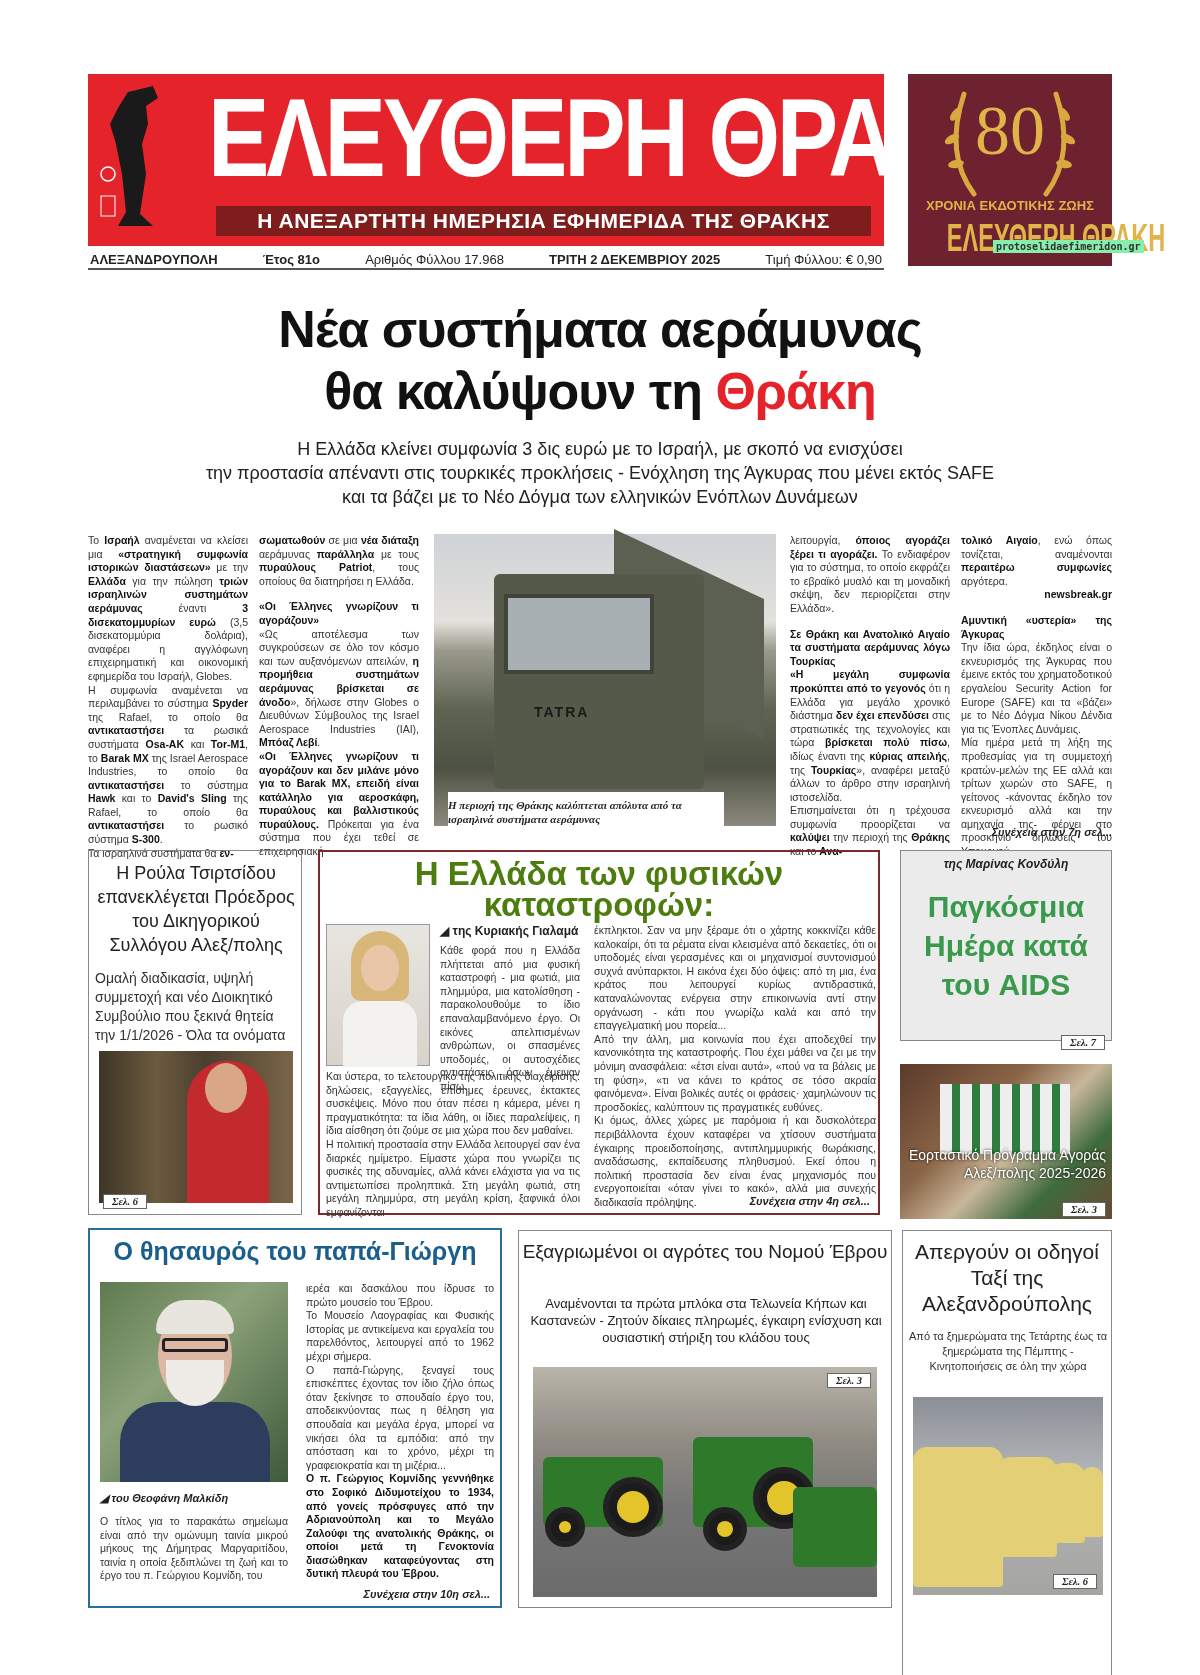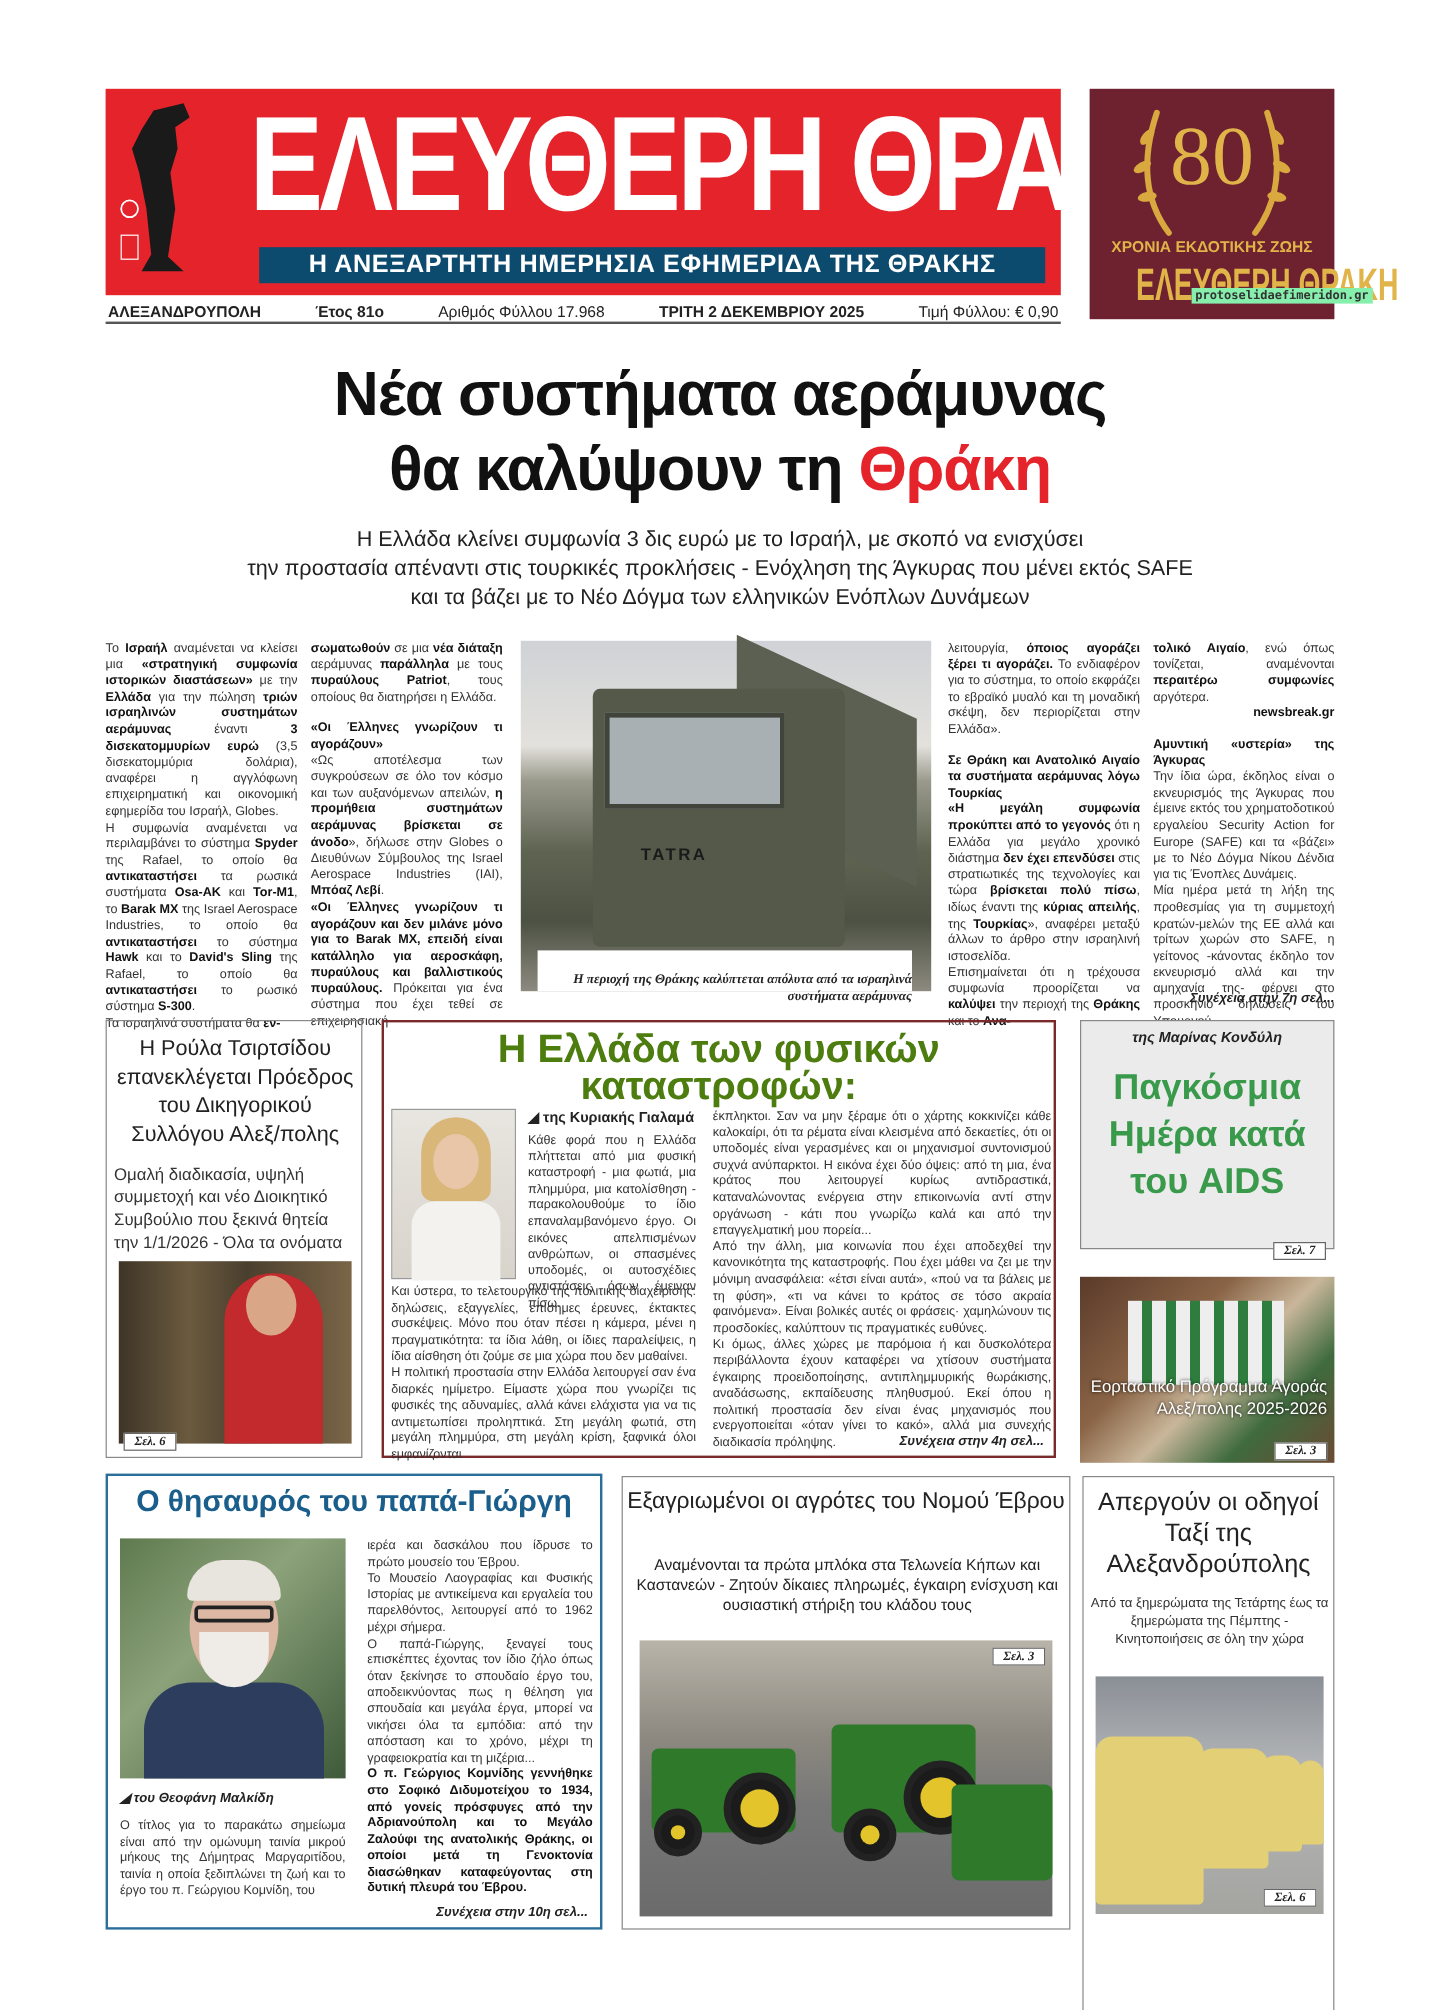--- a/index.html
+++ b/index.html
@@ -2,21 +2,21 @@
 <html><head>
 <meta charset="utf-8">
 <style>
 *{box-sizing:border-box;margin:0;padding:0}
 body{width:1200px;height:1675px;background:#fff;font-family:"Liberation Sans",sans-serif;color:#222;position:relative;overflow:hidden}
 .abs{position:absolute}
 
 #masthead{left:88px;top:74px;width:796px;height:172px;background:#e4232b}
 #statue{left:10px;top:10px;width:82px;height:150px}
 #title{left:120px;top:2px;width:670px;font-family:"Liberation Sans",sans-serif;font-weight:bold;font-size:118px;line-height:128px;color:#fff;letter-spacing:-4px;transform:scaleX(0.78) scaleY(0.95);transform-origin:left top;white-space:nowrap}
-#tagline{left:128px;top:132px;width:655px;height:30px;background:#0c4a6e;color:#fff;font-weight:bold;font-size:21px;line-height:30px;text-align:center;letter-spacing:0.5px}
+#tagline{left:128px;top:132px;width:655px;height:30px;background:#7f1d1d;color:#fff;font-weight:bold;font-size:21px;line-height:30px;text-align:center;letter-spacing:0.5px}
 #infobar{left:88px;top:250px;width:796px;height:20px;border-bottom:2px solid #555;font-size:13px;display:flex;justify-content:space-between;align-items:center;padding:0 2px}
 #infobar .b{font-weight:bold}
 #badge{left:908px;top:74px;width:204px;height:192px;background:#6e2230;text-align:center;color:#d9a93f}
 #badge .num{font-family:"Liberation Serif",serif;font-size:70px;line-height:70px;margin-top:22px;color:#e0b448}
 #badge .wreath{left:26px;top:10px;width:152px;height:118px}
 #badge .sub{position:absolute;top:124px;left:0;width:100%;font-size:13px;font-weight:bold;color:#e0b448}
 #badge .name{position:absolute;top:142px;left:0;width:100%;font-size:38px;font-weight:bold;color:#e0b448;transform:scaleX(0.62);transform-origin:center top;white-space:nowrap;line-height:44px}
 #watermark{left:993px;top:240px;background:#86efac;font-size:10px;font-weight:bold;font-family:"DejaVu Sans Mono",monospace;padding:1px 3px;color:#333}
 
 #headline{left:88px;top:298px;width:1024px;text-align:center;font-weight:bold;font-size:52px;line-height:62px;color:#111;letter-spacing:-1px}
@@ -28,21 +28,21 @@
 .col .gap{height:12px}
 #c1{left:88px;top:534px;width:160px}
 #c2{left:259px;top:534px;width:160px}
 #c3{left:790px;top:534px;width:160px}
 #c4{left:961px;top:534px;width:151px}
 #mainimg{left:434px;top:534px;width:342px;height:292px;background:linear-gradient(180deg,#cfd2d6 0%,#e3e1dc 30%,#9a9a8c 40%,#5f6452 60%,#4c5143 80%,#8d8a80 100%)}
 #truck{left:60px;top:40px;width:210px;height:215px;background:#54594a;border-radius:6px}
 #truckcab{left:70px;top:60px;width:150px;height:80px;background:#a8b0b4;border:4px solid #40443a}
 #launcher{left:180px;top:30px;width:150px;height:140px;background:#5b6052;transform:skewY(25deg)}
 #truckname{left:100px;top:170px;color:#1a1a1a;font-weight:bold;font-size:14px;letter-spacing:2px}
-#caption{left:14px;top:258px;width:312px;height:34px;background:#fff;font-family:"Liberation Serif",serif;font-style:italic;font-weight:bold;font-size:11px;line-height:14px;text-align:right;padding-top:17px;color:#222}
+#caption{left:14px;top:258px;width:276px;height:34px;background:#fff;font-family:"Liberation Serif",serif;font-style:italic;font-weight:bold;font-size:11px;line-height:14px;text-align:left;padding-top:6px;color:#222}
 .cont{font-style:italic;font-weight:bold;font-size:11px;text-align:right;color:#222}
 
 .box{border:1.5px solid #888}
 #roula{left:88px;top:850px;width:214px;height:365px}
 #roula h2{position:absolute;top:10px;left:4px;width:206px;text-align:center;font-weight:normal;font-size:18px;line-height:24px;color:#222}
 #roula .sub{position:absolute;top:118px;left:6px;width:202px;text-align:left;font-size:14px;line-height:19px;color:#333}
 #roula .img{position:absolute;top:200px;left:10px;width:194px;height:152px;background:linear-gradient(90deg,#3e3528 0%,#6b5a3e 30%,#4a3f2e 55%,#7a6547 100%)}
 #roula .person{position:absolute;left:88px;top:10px;width:82px;height:142px;background:#c32a2e;border-radius:40px 40px 0 0}
 #roula .face{position:absolute;left:106px;top:12px;width:42px;height:50px;background:#d9a787;border-radius:50%}
 .sel{position:absolute;background:#fff;border:1px solid #666;font-style:italic;font-weight:bold;font-size:10.5px;padding:1px 8px;color:#222;font-family:"Liberation Serif",serif}

